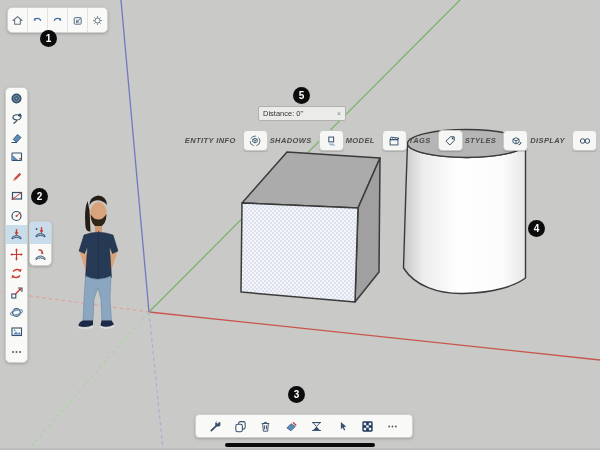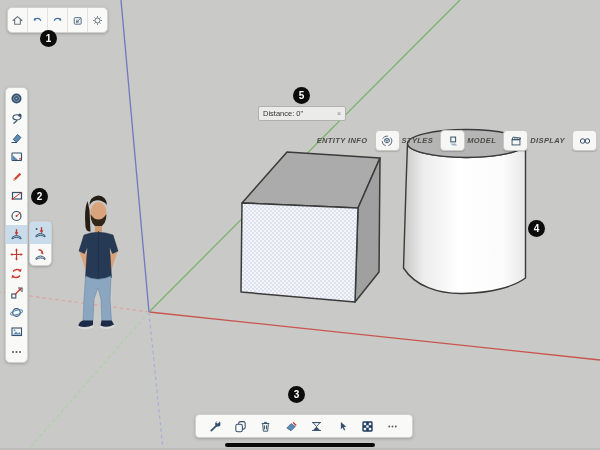--- a/index.html
+++ b/index.html
@@ -284,35 +284,53 @@
   <div class="rp-row">
     <span class="rp-label">ENTITY INFO</span>
     <div class="rp-btn">
       <svg width="14" height="14" viewBox="0 0 16 16">
         <circle cx="8" cy="8" r="5.6" fill="none" stroke="#2d4a66" stroke-width="0.9" stroke-dasharray="7 3"></circle>
         <path d="M8,4.8 L10.6,6.1 V8.9 L8,10.2 L5.4,8.9 V6.1 Z M5.4,6.1 L8,7.3 L10.6,6.1 M8,7.3 V10.2" fill="none" stroke="#2d4a66" stroke-width="0.9"></path>
       </svg>
     </div>
   </div>
   <div class="rp-row">
-    <span class="rp-label">STYLES</span>
+    <span class="rp-label">SHADOWS</span>
     <div class="rp-btn">
       <svg width="14" height="14" viewBox="0 0 16 16">
         <rect x="5.5" y="3.5" width="5.5" height="5.5" fill="none" stroke="#2d4a66" stroke-width="1.1"></rect>
         <path d="M5,10.8 L10.5,10.8 L13,13.2 L7.5,13.2 Z" fill="#9db3c6"></path>
       </svg>
     </div>
   </div>
   <div class="rp-row">
     <span class="rp-label">MODEL</span>
     <div class="rp-btn">
       <svg width="14" height="14" viewBox="0 0 16 16">
         <rect x="3.5" y="6.5" width="9" height="6" fill="none" stroke="#2d4a66" stroke-width="1"></rect>
         <path d="M3.5,6.5 L4.5,3.6 L13.4,4.6 L12.5,6.5 Z" fill="none" stroke="#2d4a66" stroke-width="1"></path>
         <path d="M6,4 L7.2,6.2 M8.8,4.3 L10,6.3 M11.5,4.6 L12.3,6.2" stroke="#2d4a66" stroke-width="0.8"></path>
+      </svg>
+    </div>
+  </div>
+  <div class="rp-row">
+    <span class="rp-label">TAGS</span>
+    <div class="rp-btn">
+      <svg width="14" height="14" viewBox="0 0 16 16">
+        <path d="M8.5,3.2 L12.8,3.2 L12.8,7.5 L7.8,12.6 L3.4,8.2 Z" fill="none" stroke="#2d4a66" stroke-width="1.1" stroke-linejoin="round"></path>
+        <circle cx="11" cy="5" r="1" fill="#2d4a66"></circle>
+      </svg>
+    </div>
+  </div>
+  <div class="rp-row">
+    <span class="rp-label">STYLES</span>
+    <div class="rp-btn">
+      <svg width="14" height="14" viewBox="0 0 16 16">
+        <path d="M4.5,6 L8,4.2 L11.5,6 L8,7.8 Z M4.5,6 V9.6 L8,11.4 V7.8 M11.5,6 V9.6 L8,11.4" fill="none" stroke="#2d4a66" stroke-width="1"></path>
+        <path d="M10.8,12.6 Q13.4,12 13.8,9.2" fill="none" stroke="#2d4a66" stroke-width="1.2"></path>
       </svg>
     </div>
   </div>
   <div class="rp-row">
     <span class="rp-label">DISPLAY</span>
     <div class="rp-btn">
       <svg width="14" height="14" viewBox="0 0 16 16">
         <circle cx="5.3" cy="8" r="2.6" fill="none" stroke="#2d4a66" stroke-width="1.1"></circle>
         <circle cx="10.7" cy="8" r="2.6" fill="none" stroke="#2d4a66" stroke-width="1.1"></circle>
         <path d="M7.7,7.4 Q8,6.7 8.3,7.4" fill="none" stroke="#2d4a66" stroke-width="0.9"></path>

